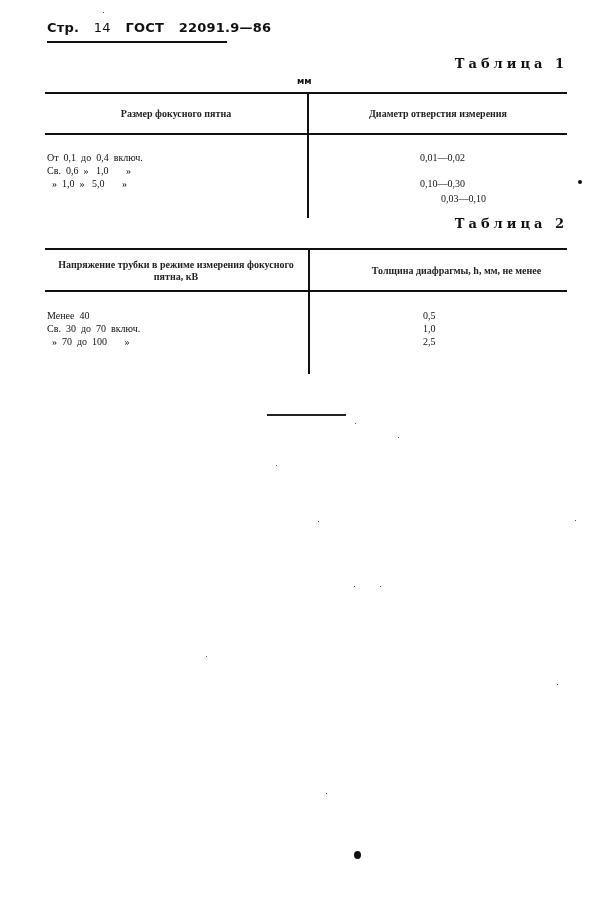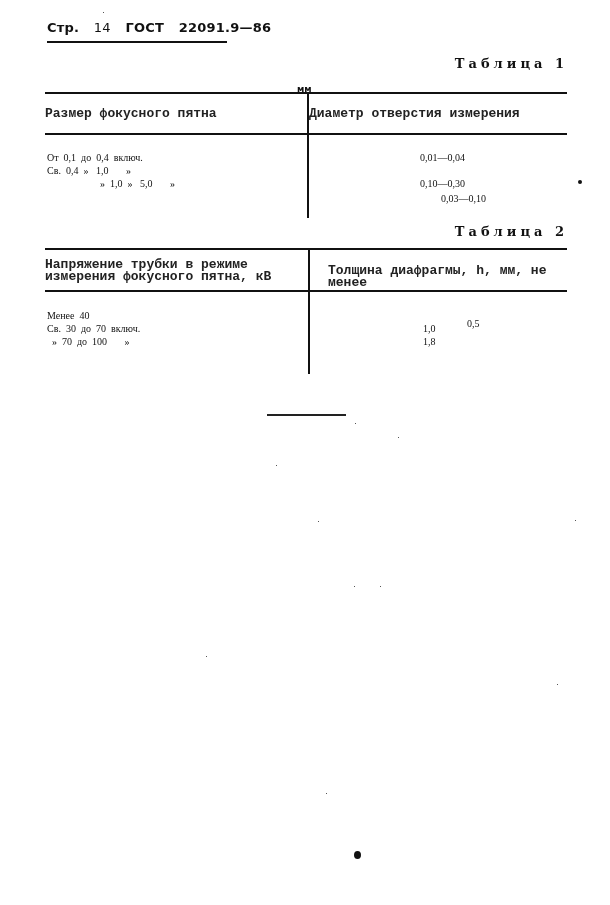--- a/index.html
+++ b/index.html
@@ -5,66 +5,66 @@
     html, body { margin: 0; padding: 0; background: #ffffff; }
     body { width: 610px; height: 905px; position: relative; overflow: hidden; color: #111; font-family: "Liberation Serif", serif; }
     .abs { position: absolute; }
     .header { left: 47px; top: 20px; font-family: "DejaVu Sans", sans-serif; font-weight: bold; font-size: 13px; letter-spacing: 0.2px; white-space: nowrap; }
     .header span { margin-right: 10px; }
     .header-rule { left: 47px; top: 41px; width: 180px; height: 2px; background: #111; }
     .tcap { font-family: "DejaVu Serif", serif; font-weight: bold; font-size: 13px; letter-spacing: 4px; white-space: nowrap; }
     .units { font-family: "DejaVu Sans", sans-serif; font-weight: bold; font-size: 9px; }
     .hline { height: 2px; background: #111; }
     .vline { width: 2px; background: #111; }
-    .th { font-family: Liberation Mono, monospace; font-size: 13px; font-weight: bold; text-align: left; line-height: 12px; color: #222; }
+    .th { font-family: Liberation Serif, serif; font-size: 10px; font-weight: bold; text-align: center; line-height: 12px; color: #222; }
     .cell { font-size: 10px; line-height: 13px; white-space: pre; }
     .dot { border-radius: 50%; background: #111; }
     .speck { width: 1px; height: 1px; background: #555; }
   </style>
 </head>
 <body>
 
 <div class="abs header">
   <span>Стр.</span>
   <span style="font-weight:normal;">14</span>
   <span>ГОСТ</span>
   <span>22091.9—86</span>
 </div>
 <div class="abs header-rule"></div>
 
 <div class="abs tcap" style="right:42px; top:56px;">Таблица 1</div>
-<div class="abs units" style="left:297px; top:84px;">мм</div>
+<div class="abs units" style="left:297px; top:76px;">мм</div>
 
 <div class="abs hline" style="left:45px; top:92px; width:522px;"></div>
 <div class="abs vline" style="left:307px; top:93px; height:125px;"></div>
 <div class="abs th" style="left:45px; top:108px; width:262px;">Размер фокусного пятна</div>
 <div class="abs th" style="left:309px; top:108px; width:258px;">Диаметр отверстия измерения</div>
 <div class="abs hline" style="left:45px; top:133px; width:522px;"></div>
 
 <div class="abs cell" style="left:47px; top:151px;">От  0,1  до  0,4  включ.</div>
-<div class="abs cell" style="left:47px; top:164px;">Св.  0,4  »   1,0       »</div>
-<div class="abs cell" style="left:47px; top:177px;margin-left:48px;">  »  1,0  »   5,0       »</div>
-<div class="abs cell" style="left:420px; top:151px;">0,01—0,04</div>
+<div class="abs cell" style="left:47px; top:164px;">Св.  0,6  »   1,0       »</div>
+<div class="abs cell" style="left:47px; top:177px;">  »  1,0  »   5,0       »</div>
+<div class="abs cell" style="left:420px; top:151px;">0,01—0,02</div>
 <div class="abs cell" style="left:441px; top:164px;margin-top:28px;">0,03—0,10</div>
 <div class="abs cell" style="left:420px; top:177px;">0,10—0,30</div>
 
-<div class="abs tcap" style="right:42px; top:224px;">Таблица 2</div>
+<div class="abs tcap" style="right:42px; top:216px;">Таблица 2</div>
 
 <div class="abs hline" style="left:45px; top:248px; width:522px;"></div>
 <div class="abs vline" style="left:308px; top:249px; height:125px;"></div>
 <div class="abs th" style="left:45px; top:259px; width:262px;">Напряжение трубки в режиме измерения фокусного пятна, кВ</div>
 <div class="abs th" style="left:310px; top:265px; width:257px;margin-left:18px;">Толщина диафрагмы, h, мм, не менее</div>
 <div class="abs hline" style="left:45px; top:290px; width:522px;"></div>
 
 <div class="abs cell" style="left:47px; top:309px;">Менее  40</div>
 <div class="abs cell" style="left:47px; top:322px;">Св.  30  до  70  включ.</div>
 <div class="abs cell" style="left:47px; top:335px;">  »  70  до  100       »</div>
-<div class="abs cell" style="left:423px; top:317px;margin-left:44px;">0,5</div>
+<div class="abs cell" style="left:423px; top:309px;">0,5</div>
 <div class="abs cell" style="left:423px; top:322px;">1,0</div>
-<div class="abs cell" style="left:423px; top:335px;">1,8</div>
+<div class="abs cell" style="left:423px; top:335px;">2,5</div>
 
 <div class="abs" style="left:267px; top:414px; width:79px; height:1.5px; background:#222;"></div>
 
 <div class="abs dot" style="left:578px; top:180px; width:4px; height:4px;"></div>
 <div class="abs dot" style="left:354px; top:851px; width:7px; height:8px;"></div>
 <div class="abs speck" style="left:355px; top:423px;"></div>
 <div class="abs speck" style="left:398px; top:437px;"></div>
 <div class="abs speck" style="left:276px; top:465px;"></div>
 <div class="abs speck" style="left:318px; top:521px;"></div>
 <div class="abs speck" style="left:575px; top:520px;"></div>

